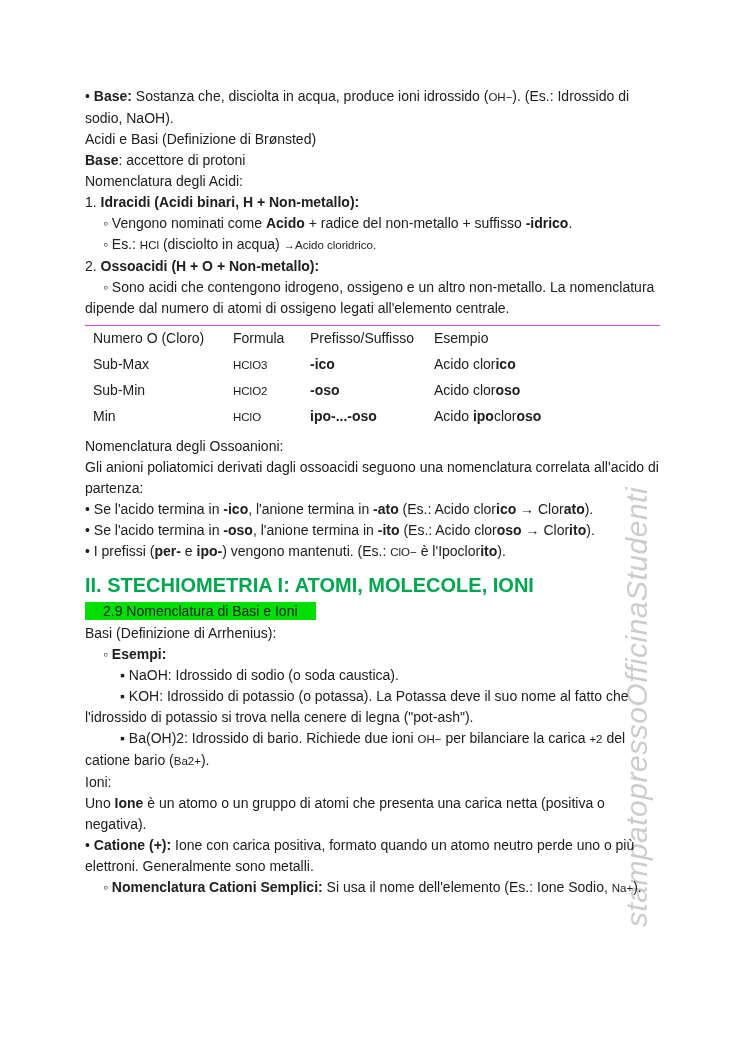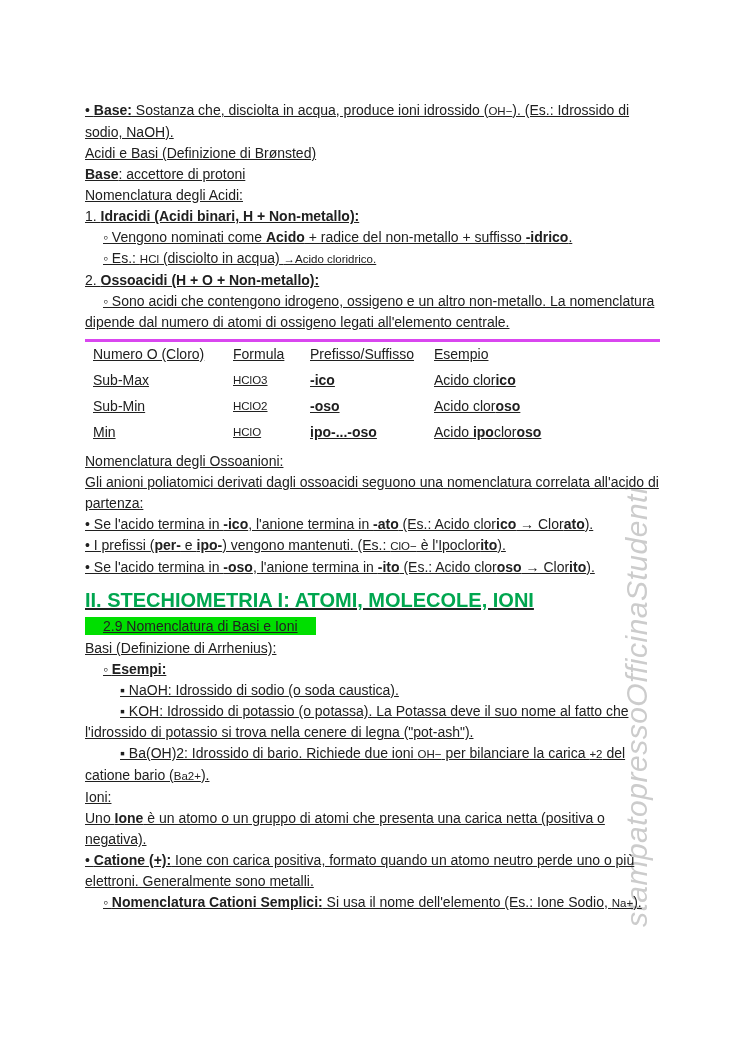--- a/index.html
+++ b/index.html
@@ -14,40 +14,40 @@
     width:745px;height:1053px;background:#ffffff;position:relative;overflow:hidden;
     font-family:"Liberation Sans", sans-serif;color:var(--text);
   }
   .watermark{
     position:absolute;left:637px;top:707px;
     transform:translate(-50%,-50%) rotate(-90deg);
     font-style:italic;font-size:30px;letter-spacing:0.5px;
     color:var(--wm-color);white-space:nowrap;z-index:0;
   }
   .content{
-    position:absolute;left:85px;top:100px;width:600px;z-index:1;text-decoration:underline;
+    position:absolute;left:85px;top:86px;width:600px;z-index:1;
   }
   p.para{
     margin:0;font-size:14px;line-height:21px;white-space:pre-wrap;
   }
   .ind1{text-indent:18px;}
   .ind2{text-indent:35px;}
   .b{font-weight:bold;}
   .sm{font-size:11.5px;}
   h1.sect{
     margin:10px 0 4px 0;font-size:20px;line-height:24px;
     color:var(--heading-green);font-weight:bold;
   }
   h2.hl{
     margin:1px 0 1px 0;font-size:14px;line-height:21px;font-weight:normal;
   }
   h2.hl span{background:var(--hl-green);padding:1px 18px;}
   table.doc{
     border-collapse:collapse;margin:6px 0 6px 0;font-size:14px;
-    border-top:3px solid #d946ef;table-layout:fixed;
+    border-top:1px solid #d946ef;table-layout:fixed;
   }
   table.doc th, table.doc td{
     font-weight:normal;text-align:left;vertical-align:middle;
     padding:3px 8px;height:26px;line-height:19px;
   }
 </style>
 </head>
 <body style="background: rgb(255, 255, 255);">
 
 <div class="watermark">stampatopressoOfficinaStudenti</div>
@@ -96,22 +96,22 @@
           <td><span class="sm">HClO</span></td>
           <td><span class="b">ipo-...-oso</span></td>
           <td><span>Acido </span><span class="b">ipo</span><span>clor</span><span class="b">oso</span></td>
         </tr>
       </tbody>
     </table>
     <p class="para"><span>Nomenclatura degli Ossoanioni:</span></p>
     <p class="para"><span>Gli anioni poliatomici derivati dagli ossoacidi seguono una nomenclatura correlata all'acido di
 partenza:</span></p>
     <p class="para"><span>• Se l'acido termina in </span><span class="b">-ico</span><span>, l'anione termina in </span><span class="b">-ato</span><span> (Es.: Acido clor</span><span class="b">ico</span><span> → Clor</span><span class="b">ato</span><span>).</span></p>
+    <p class="para"><span>• Se l'acido termina in </span><span class="b">-oso</span><span>, l'anione termina in </span><span class="b">-ito</span><span> (Es.: Acido clor</span><span class="b">oso</span><span> → Clor</span><span class="b">ito</span><span>).</span></p>
     <p class="para"><span>• I prefissi (</span><span class="b">per-</span><span> e </span><span class="b">ipo-</span><span>) vengono mantenuti. (Es.: </span><span class="sm">ClO−</span><span> è l'Ipoclor</span><span class="b">ito</span><span>).</span></p>
-    <p class="para"><span>• Se l'acido termina in </span><span class="b">-oso</span><span>, l'anione termina in </span><span class="b">-ito</span><span> (Es.: Acido clor</span><span class="b">oso</span><span> → Clor</span><span class="b">ito</span><span>).</span></p>
     <h1 class="sect"><span>II. STECHIOMETRIA I: ATOMI, MOLECOLE, IONI</span></h1>
     <h2 class="hl"><span>2.9 Nomenclatura di Basi e Ioni</span></h2>
     <p class="para"><span>Basi (Definizione di Arrhenius):</span></p>
     <p class="para ind1"><span>◦ </span><span class="b">Esempi:</span></p>
     <p class="para ind2"><span>▪ NaOH: Idrossido di sodio (o soda caustica).</span></p>
     <p class="para ind2"><span>▪ KOH: Idrossido di potassio (o potassa). La Potassa deve il suo nome al fatto che
 l'idrossido di potassio si trova nella cenere di legna ("pot-ash").</span></p>
     <p class="para ind2"><span>▪ Ba(OH)2: Idrossido di bario. Richiede due ioni </span><span class="sm">OH−</span><span> per bilanciare la carica </span><span class="sm">+2</span><span> del
 catione bario (</span><span class="sm">Ba2+</span><span>).</span></p>
     <p class="para"><span>Ioni:</span></p>

